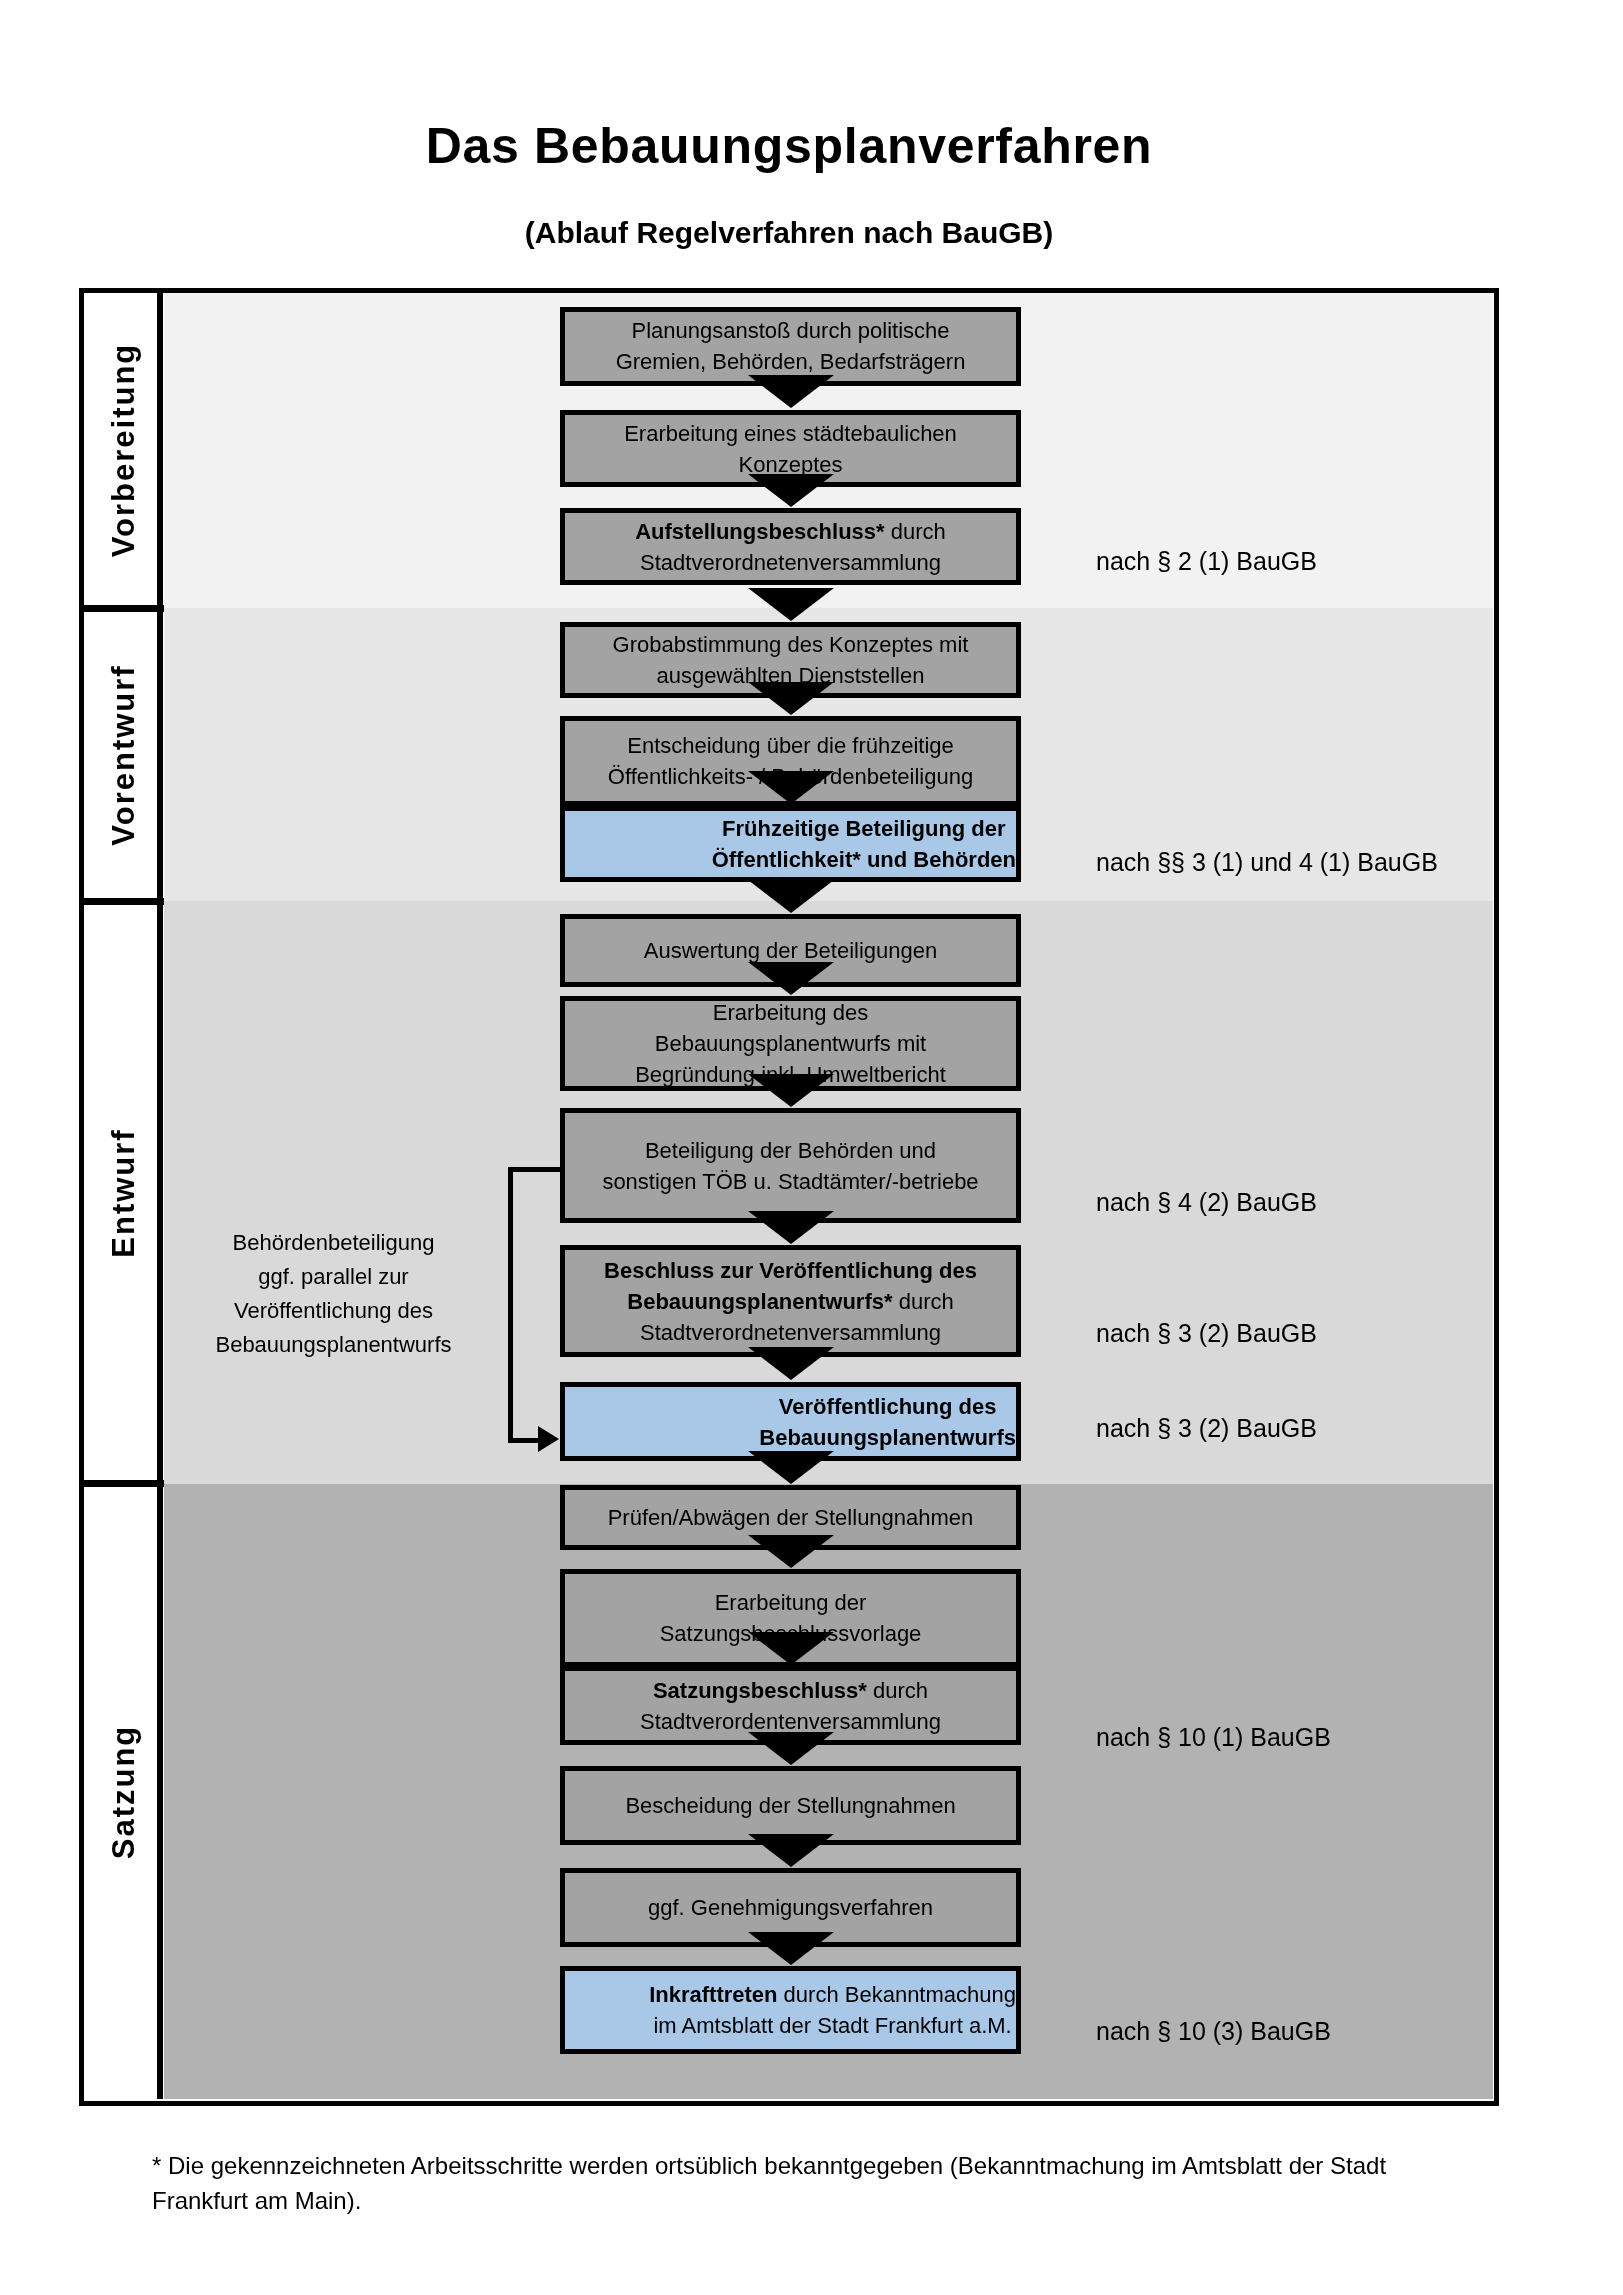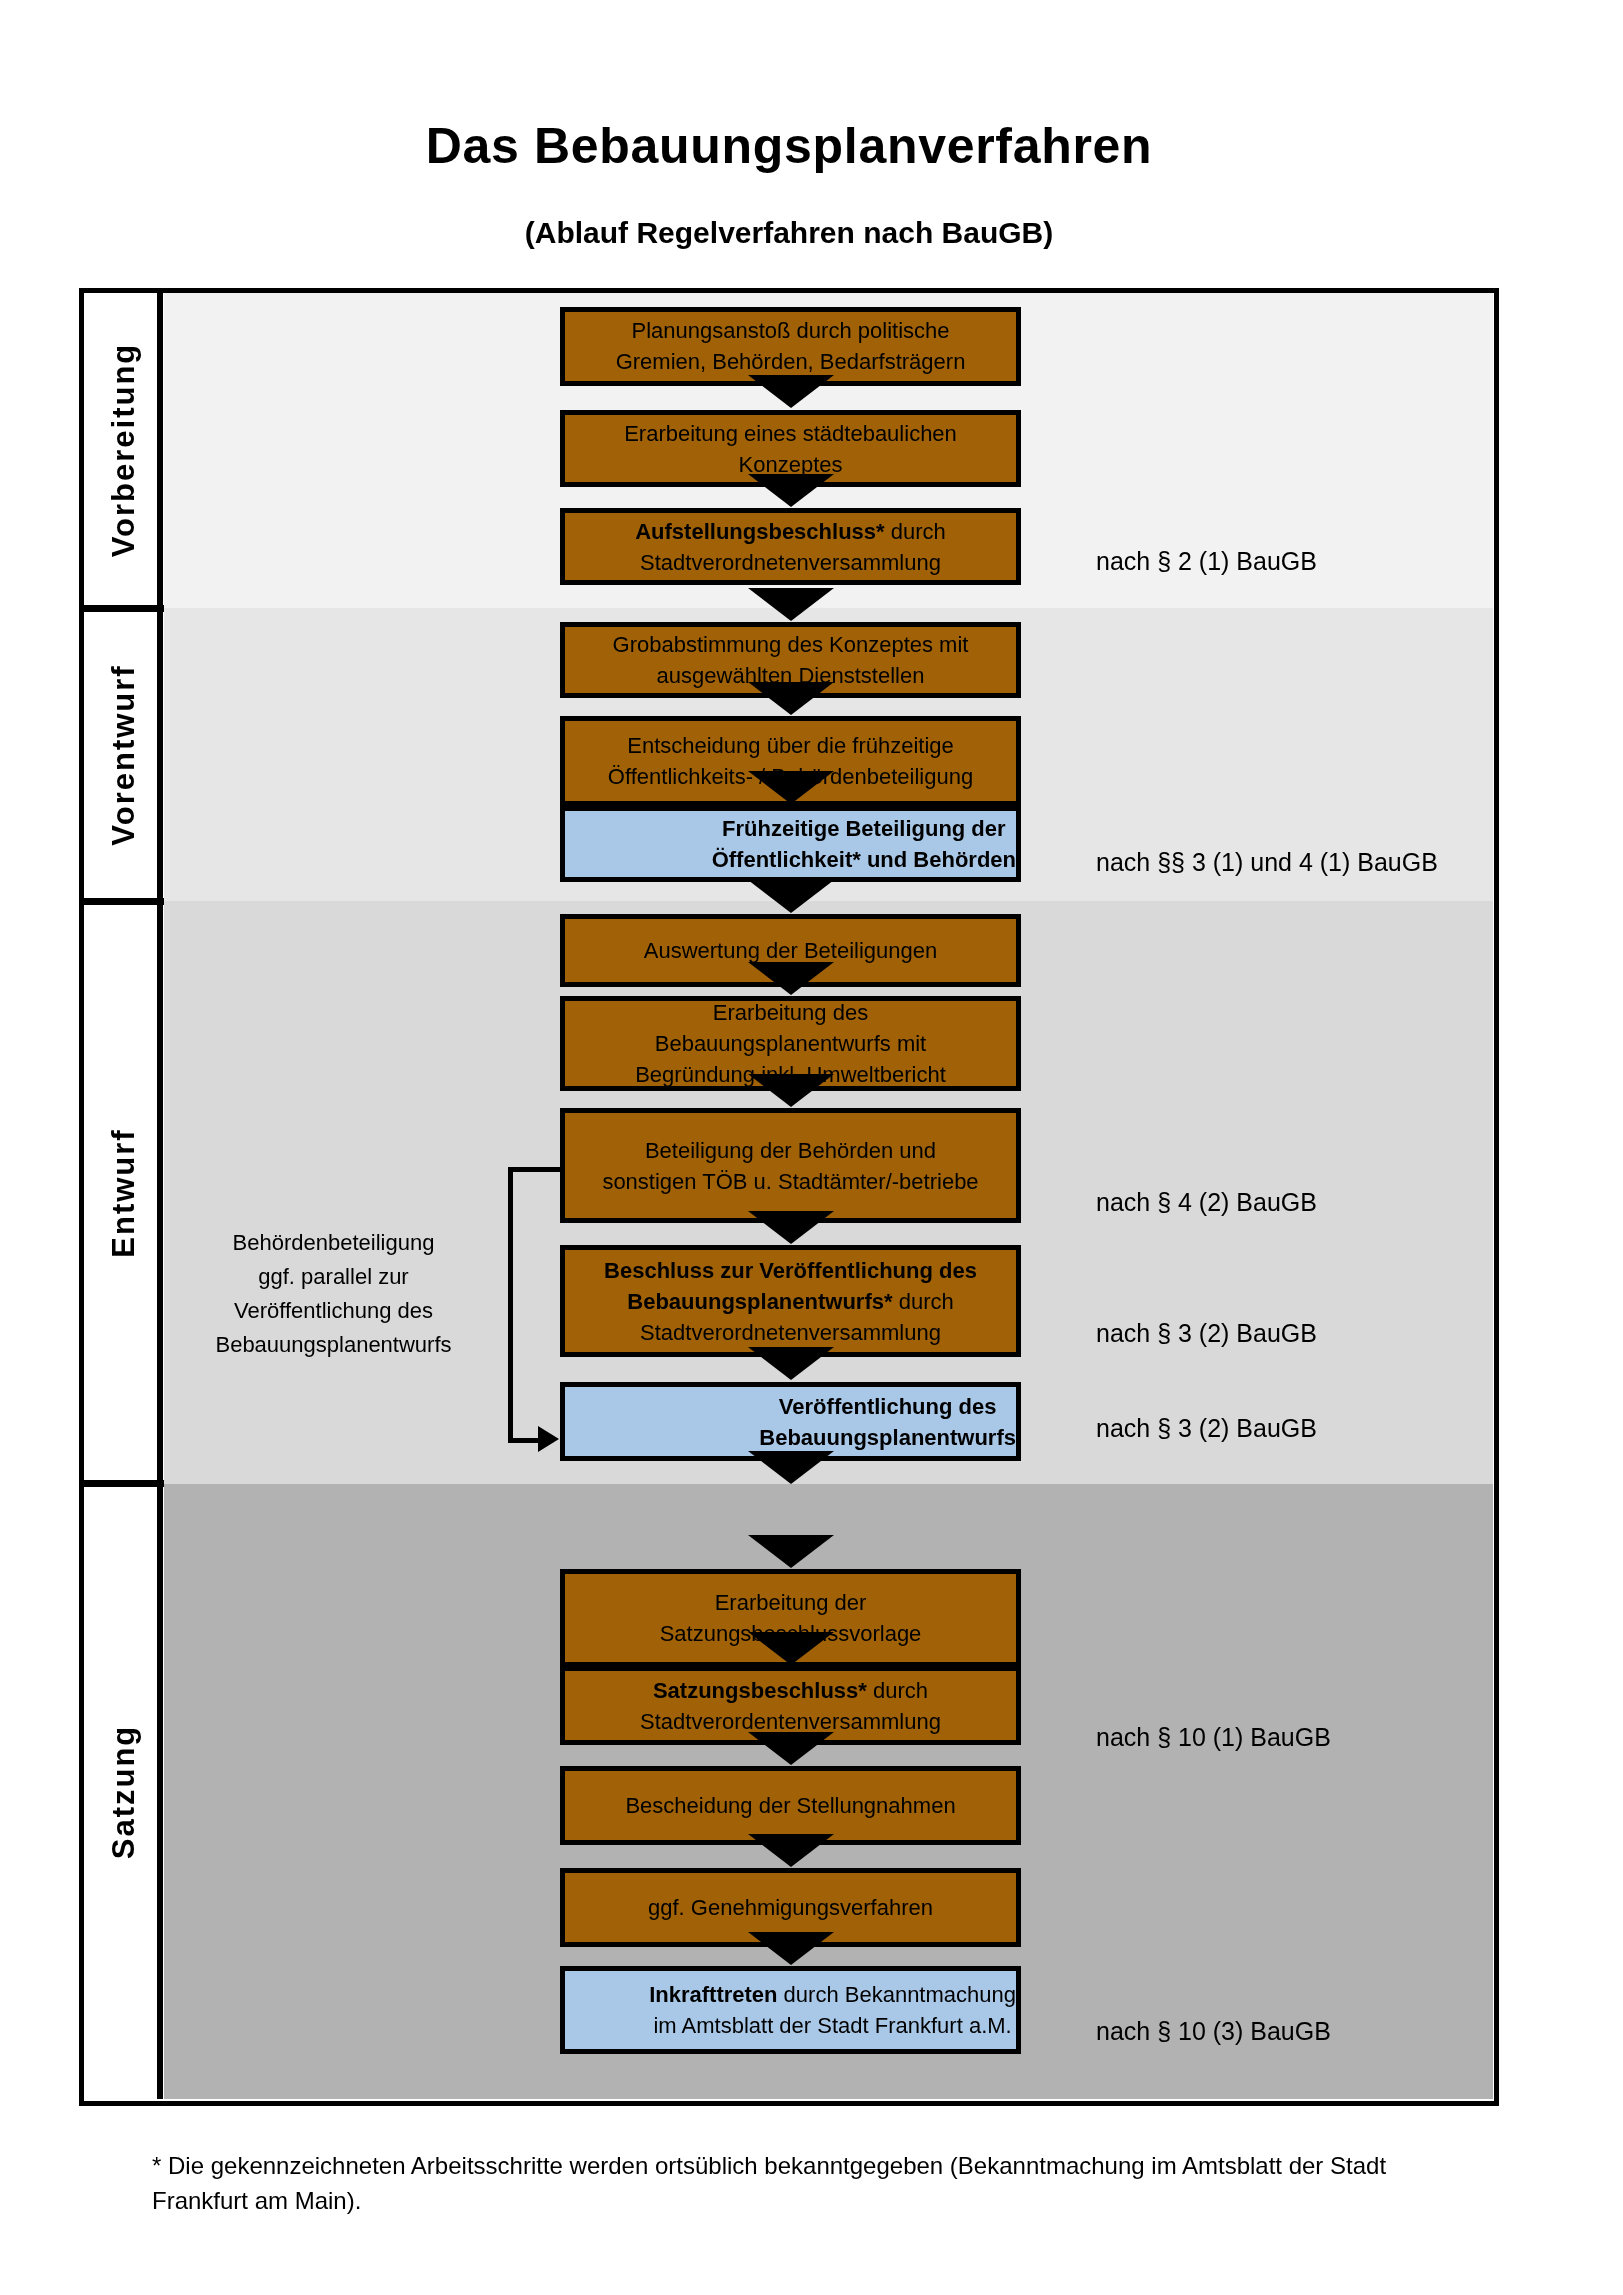--- a/index.html
+++ b/index.html
@@ -28,21 +28,21 @@
 
   
   .section{position:absolute;left:80px;right:0;}
   #sec-1{top:0;height:315px;background:#f2f2f2;}
   #sec-2{top:315px;height:293px;background:#e6e6e6;}
   #sec-3{top:608px;height:583px;background:#d9d9d9;}
   #sec-4{top:1191px;height:615px;background:#b2b2b2;}
 
   
   .fbox{position:absolute;left:476px;width:461px;box-sizing:border-box;
-    border:5.9px solid #000;background:#a16207;
+    border:5.9px solid #000;background:#a3a3a3;
     display:flex;align-items:center;justify-content:center;
     text-align:center;font-size:22px;line-height:31px;}
   .fbox.blue{background:#a9c8e8;justify-content:flex-end;}
   .fbox b{font-weight:bold;}
 
   
   .flow-arrow{position:absolute;left:664px;width:0;height:0;
     border-left:43px solid transparent;border-right:43px solid transparent;
     border-top:33px solid #000;}
 
@@ -125,20 +125,23 @@
     <div class="fbox" style="top:815px;height:115px">
       <div><span>Beteiligung der Behörden und</span><br><span>sonstigen TÖB u. Stadtämter/-betriebe</span></div>
     </div>
     <div class="fbox" style="top:952px;height:112px">
       <div><b>Beschluss zur Veröffentlichung des</b><br><b>Bebauungsplanentwurfs*</b><span> durch</span><br><span>Stadtverordnetenversammlung</span></div>
     </div>
     <div class="fbox blue" style="top:1089px;height:79px">
       <div><b>Veröffentlichung des</b><br><b>Bebauungsplanentwurfs</b></div>
     </div>
 
+    <div class="fbox" style="top:1192px;height:65px">
+      <div><span>Prüfen/Abwägen der Stellungnahmen</span></div>
+    </div>
     <div class="fbox" style="top:1276px;height:98px">
       <div><span>Erarbeitung der</span><br><span>Satzungsbeschlussvorlage</span></div>
     </div>
     <div class="fbox" style="top:1373px;height:79px">
       <div><b>Satzungsbeschluss*</b><span> durch</span><br><span>Stadtverordentenversammlung</span></div>
     </div>
     <div class="fbox" style="top:1473px;height:79px">
       <div><span>Bescheidung der Stellungnahmen</span></div>
     </div>
     <div class="fbox" style="top:1575px;height:79px">

